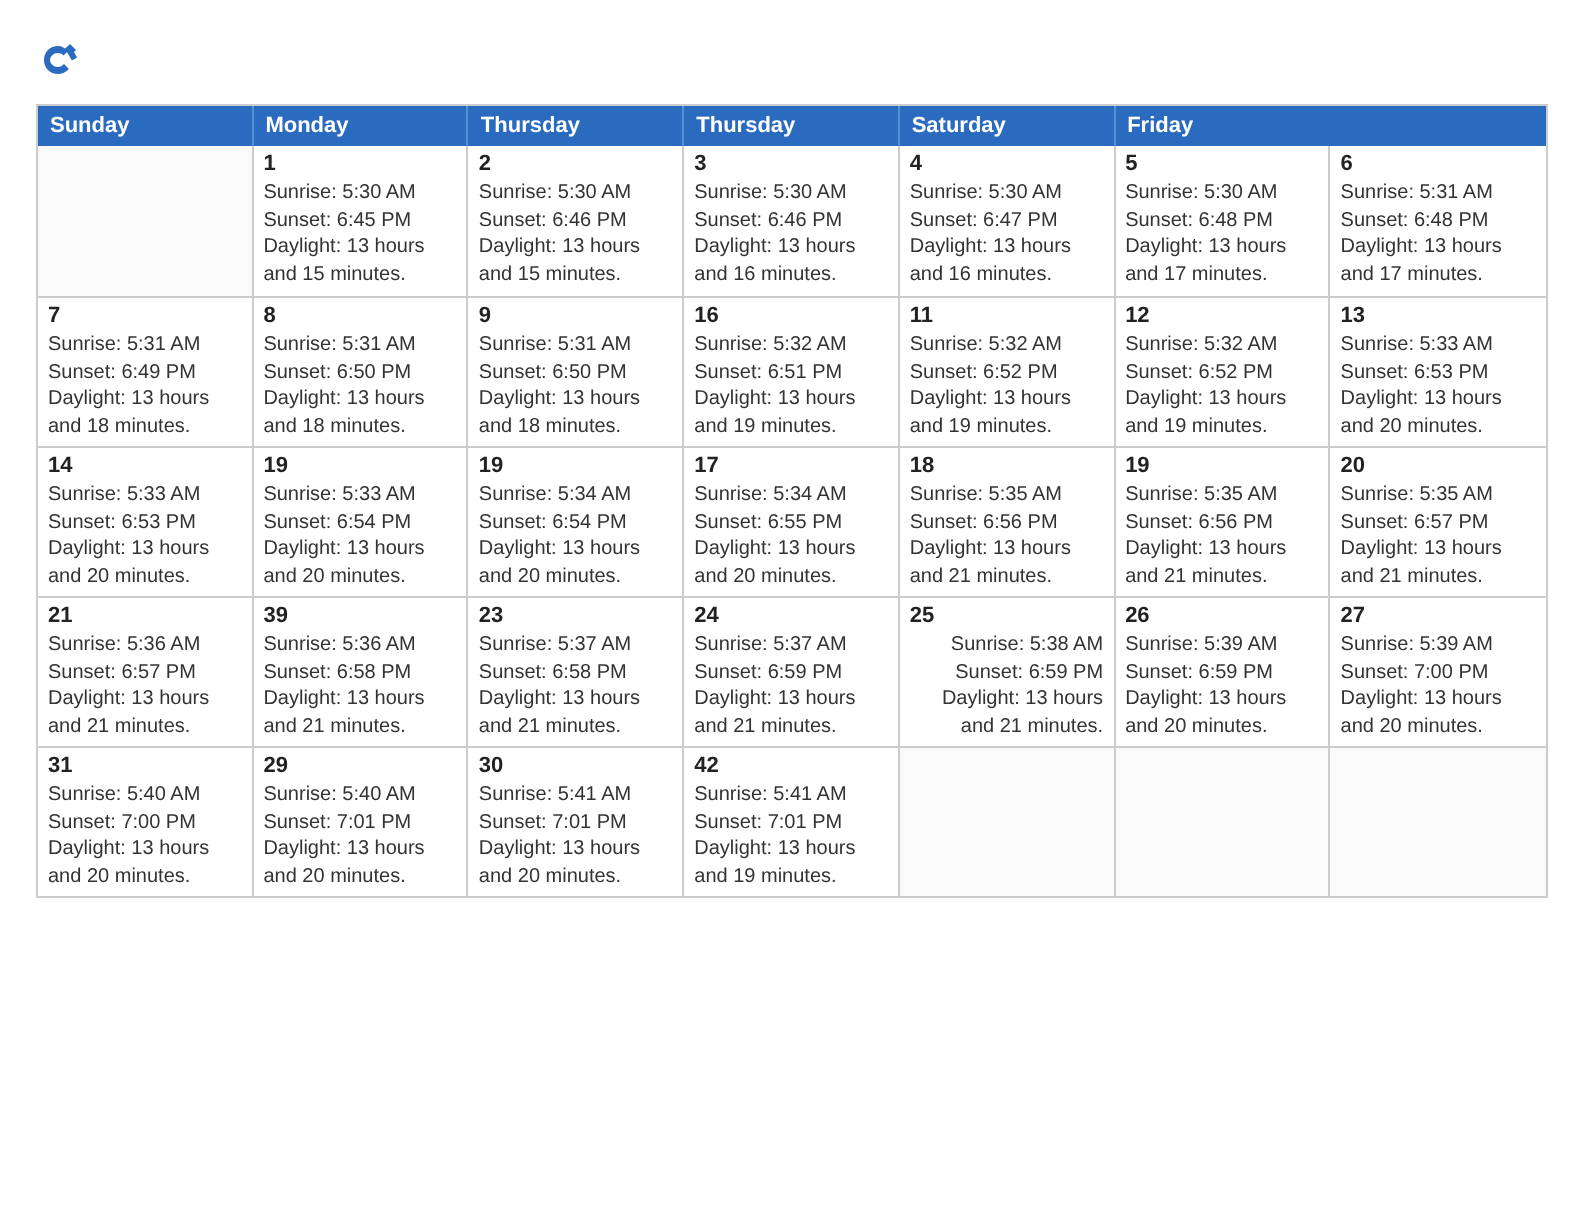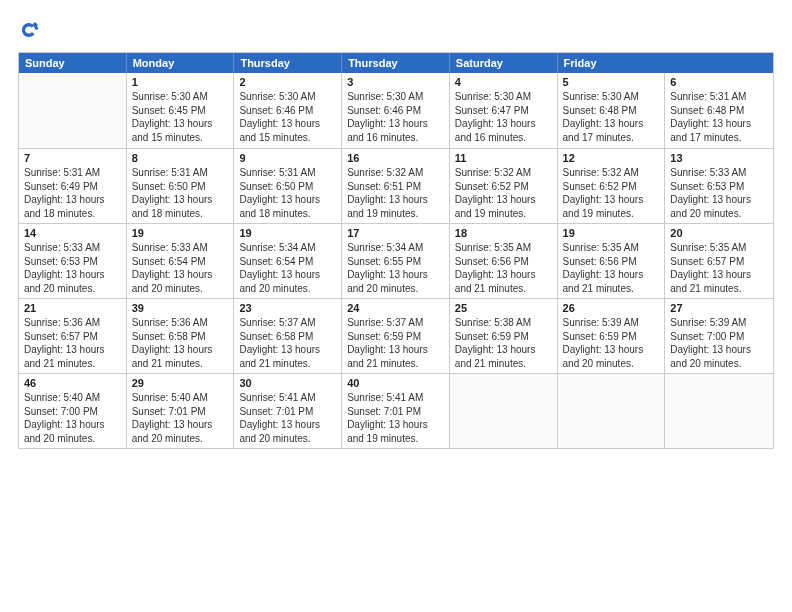--- a/index.html
+++ b/index.html
@@ -316,21 +316,21 @@
           </div>
           <div class="cal-cell">
             <div class="day-num">24</div>
             <div class="cell-text" style="white-space: pre-line;">Sunrise: 5:37 AM
 Sunset: 6:59 PM
 Daylight: 13 hours
 and 21 minutes.</div>
           </div>
           <div class="cal-cell">
             <div class="day-num">25</div>
-            <div class="cell-text" style="white-space: pre-line;">Sunrise: 5:38 AM
+            <div class="cell-text" style="white-space: pre-line; text-align: right;">Sunrise: 5:38 AM
 Sunset: 6:59 PM
 Daylight: 13 hours
 and 21 minutes.</div>
           </div>
           <div class="cal-cell">
             <div class="day-num">26</div>
             <div class="cell-text" style="white-space: pre-line;">Sunrise: 5:39 AM
 Sunset: 6:59 PM
 Daylight: 13 hours
 and 20 minutes.</div>
@@ -338,42 +338,42 @@
           <div class="cal-cell">
             <div class="day-num">27</div>
             <div class="cell-text" style="white-space: pre-line;">Sunrise: 5:39 AM
 Sunset: 7:00 PM
 Daylight: 13 hours
 and 20 minutes.</div>
           </div>
         </div>
         <div class="cal-week">
           <div class="cal-cell">
-            <div class="day-num">46</div>
+            <div class="day-num">31</div>
             <div class="cell-text" style="white-space: pre-line;">Sunrise: 5:40 AM
 Sunset: 7:00 PM
 Daylight: 13 hours
 and 20 minutes.</div>
           </div>
           <div class="cal-cell">
             <div class="day-num">29</div>
             <div class="cell-text" style="white-space: pre-line;">Sunrise: 5:40 AM
 Sunset: 7:01 PM
 Daylight: 13 hours
 and 20 minutes.</div>
           </div>
           <div class="cal-cell">
             <div class="day-num">30</div>
             <div class="cell-text" style="white-space: pre-line;">Sunrise: 5:41 AM
 Sunset: 7:01 PM
 Daylight: 13 hours
 and 20 minutes.</div>
           </div>
           <div class="cal-cell">
-            <div class="day-num">40</div>
+            <div class="day-num">42</div>
             <div class="cell-text" style="white-space: pre-line;">Sunrise: 5:41 AM
 Sunset: 7:01 PM
 Daylight: 13 hours
 and 19 minutes.</div>
           </div>
           <div class="cal-cell empty"></div>
           <div class="cal-cell empty"></div>
           <div class="cal-cell empty"></div>
         </div>
       </div>

